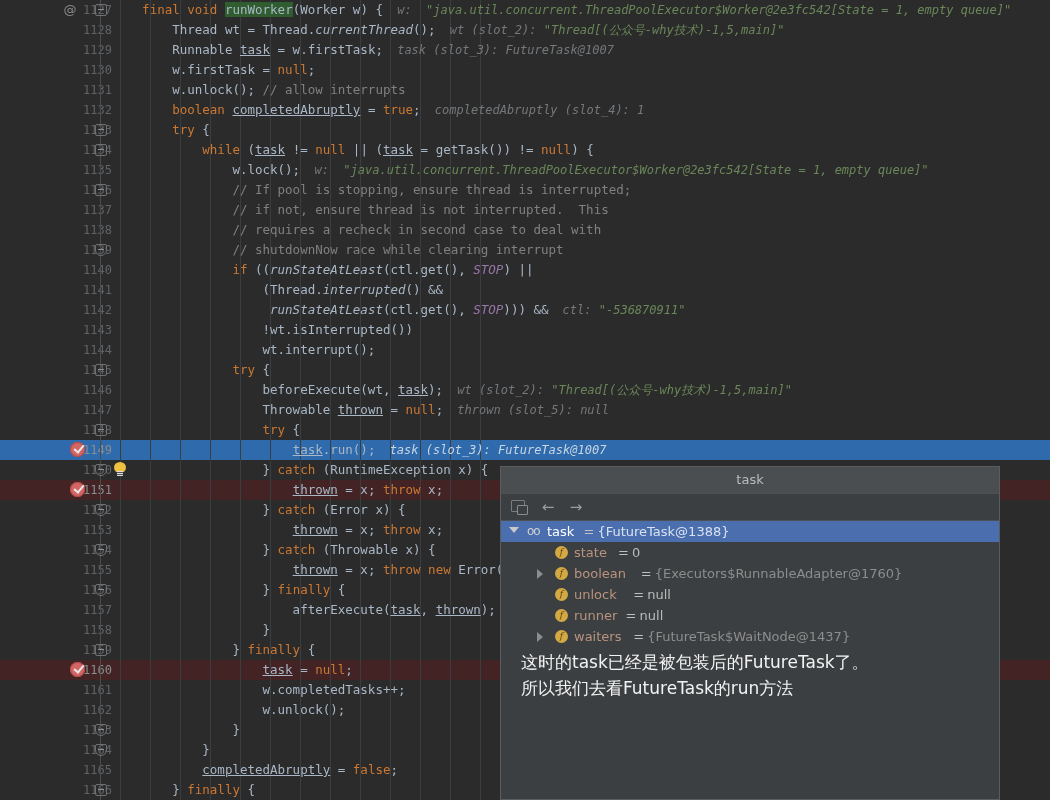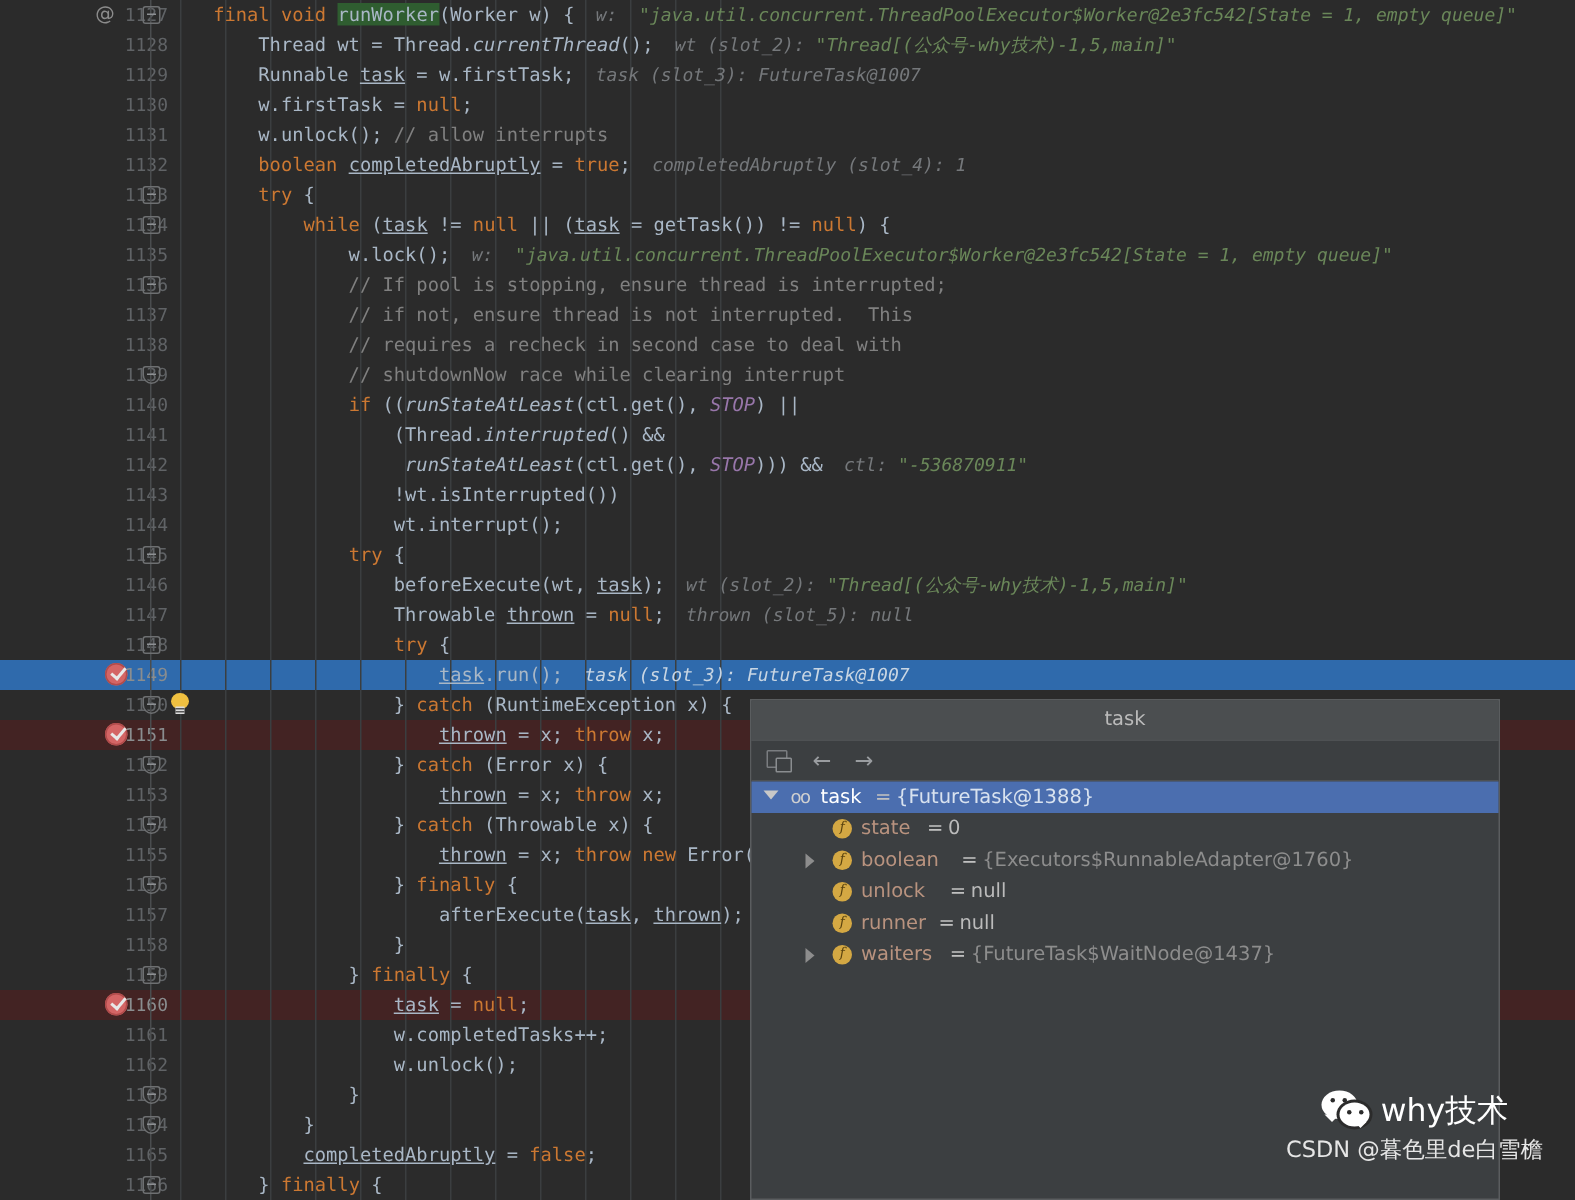--- a/index.html
+++ b/index.html
@@ -167,31 +167,19 @@
     </div>
     <div class="tree" id="tree">
         <div class="trow sel"><i class="tri down" style="left: 8px;"></i><span class="oo" style="left: 26px; top: 0px;">oo</span><span class="tname" style="left: 46px;">task</span><span class="teq" style="left: 82.4px;">=</span><span class="tval" style="left: 96.4px;">{FutureTask@1388}</span></div>
         <div class="trow"><span class="ficon" style="left: 54px;">f</span><span class="tname" style="left: 73px;">state</span><span class="teq" style="left: 117px;">=</span><span class="tval lit" style="left: 131px;">0</span></div>
         <div class="trow"><i class="tri right" style="left: 36px;"></i><span class="ficon" style="left: 54px;">f</span><span class="tname" style="left: 73px;">boolean</span><span class="teq" style="left: 139.8px;">=</span><span class="tval" style="left: 153.8px;">{Executors$RunnableAdapter@1760}</span></div>
         <div class="trow"><span class="ficon" style="left: 54px;">f</span><span class="tname" style="left: 73px;">unlock</span><span class="teq" style="left: 132.2px;">=</span><span class="tval lit" style="left: 146.2px;">null</span></div>
         <div class="trow"><span class="ficon" style="left: 54px;">f</span><span class="tname" style="left: 73px;">runner</span><span class="teq" style="left: 124.6px;">=</span><span class="tval lit" style="left: 138.6px;">null</span></div>
         <div class="trow"><i class="tri right" style="left: 36px;"></i><span class="ficon" style="left: 54px;">f</span><span class="tname" style="left: 73px;">waiters</span><span class="teq" style="left: 132.2px;">=</span><span class="tval" style="left: 146.2px;">{FutureTask$WaitNode@1437}</span></div>
       </div>
     <div class="note">
+      <div>这时的task已经是被包装后的FutureTask了。</div>
+      <div>所以我们去看FutureTask的run方法</div>
     </div>
   </div>
 
-  <div class="wm">
-    <div class="wm-row">
-      <span class="wx">
-        <i class="big"></i>
-          <i class="sml"></i>
-        <i class="d d1"></i>
-          <i class="d d2"></i>
-          <i class="d d3"></i>
-          <i class="d d4"></i>
-      </span>
-      <span class="wm-name">why技术</span>
-    </div>
-    <div class="wm-sub">CSDN @暮色里de白雪檐</div>
-  </div>
 
 </div>
 
 </body></html>

